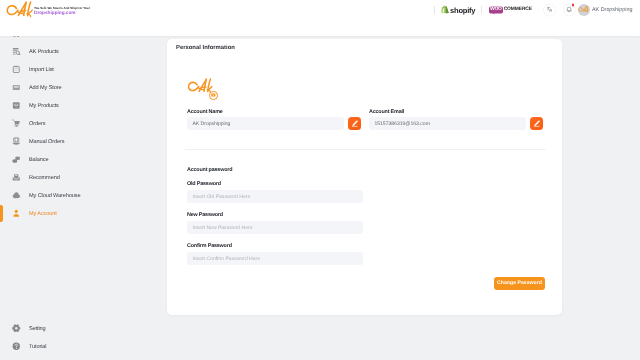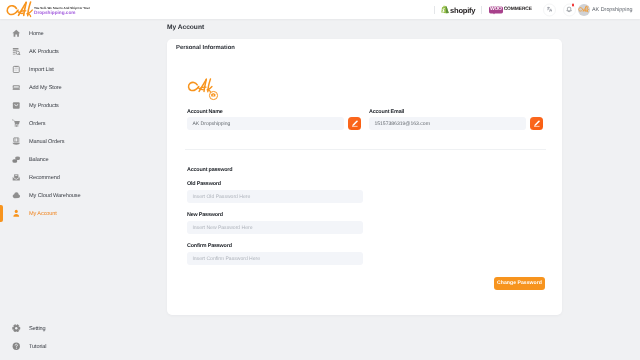--- a/index.html
+++ b/index.html
@@ -1,21 +1,21 @@
 <!DOCTYPE html>
 <html><head>
 <meta charset="utf-8">
 <style>
   html,body{margin:0;padding:0;}
   body{width:640px;height:360px;overflow:hidden;background:#f0f1f3;
        font-family:"Liberation Sans",sans-serif;-webkit-font-smoothing:antialiased;
        text-rendering:geometricPrecision;}
 
   
-  .header{position:absolute;left:0;top:0;width:640px;height:19px;background:#fff;
+  .header{position:absolute;left:0;top:0;width:640px;height:36px;background:#fff;
           box-shadow:0 1px 2px rgba(0,0,0,.045);z-index:5;}
   .logo{position:absolute;left:2px;top:0px;display:flex;align-items:center;height:19px;}
   .logo-mark{width:39px;height:21px;margin-top:1px;margin-left:-1px;}
   .logo-txt{margin-left:-6px;line-height:1;margin-top:5px;}
   .logo-tag{font-size:6px;font-weight:bold;color:#2b2b2b;white-space:nowrap;
            transform:scale(.50);transform-origin:left top;height:3.2px;line-height:6px;}
   .logo-site{font-size:6.2px;font-weight:bold;color:#a45ede;white-space:nowrap;
             transform:scale(.76);transform-origin:left top;line-height:7px;margin-top:-.2px;}
 
   .hdr-right{position:absolute;left:0;top:0;width:640px;height:19px;}

